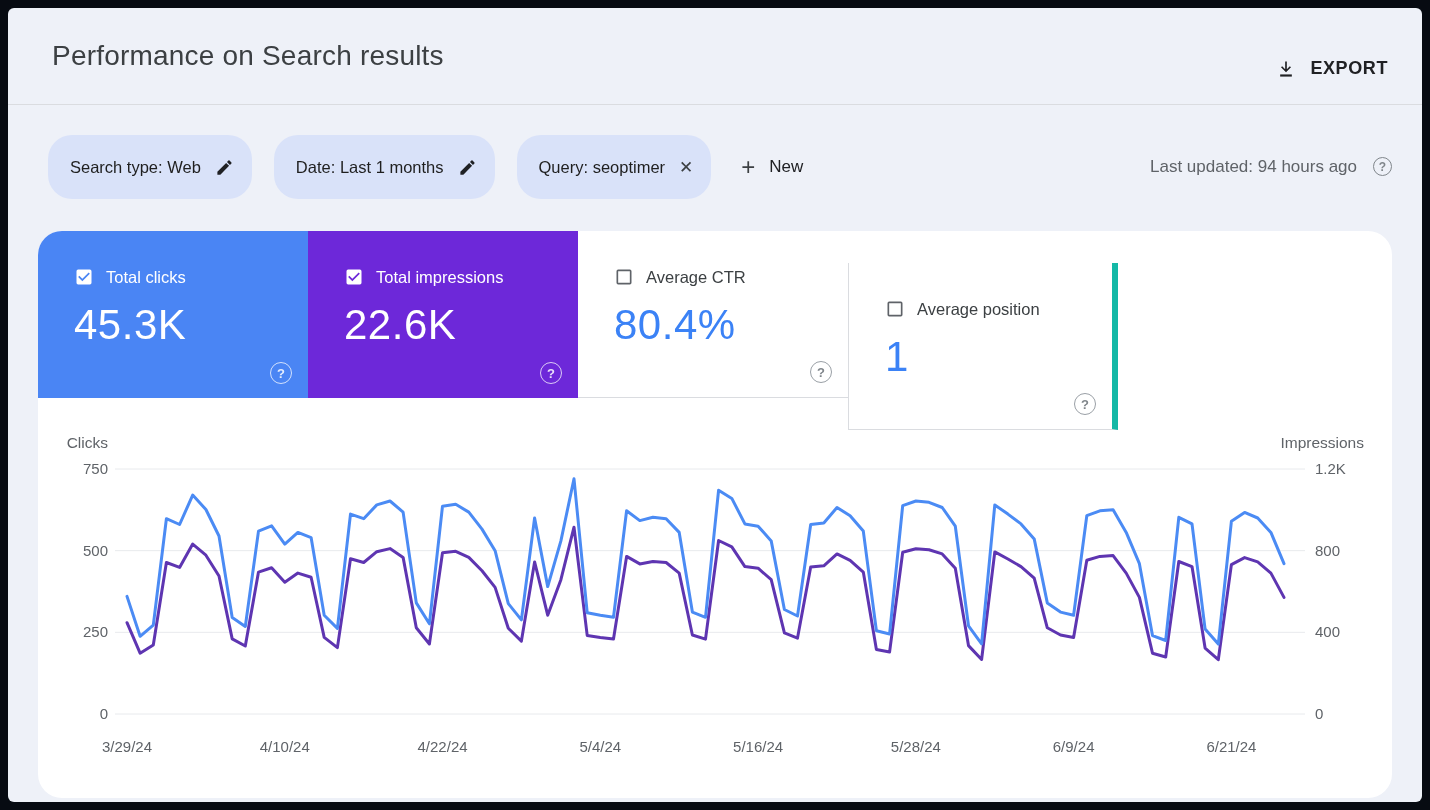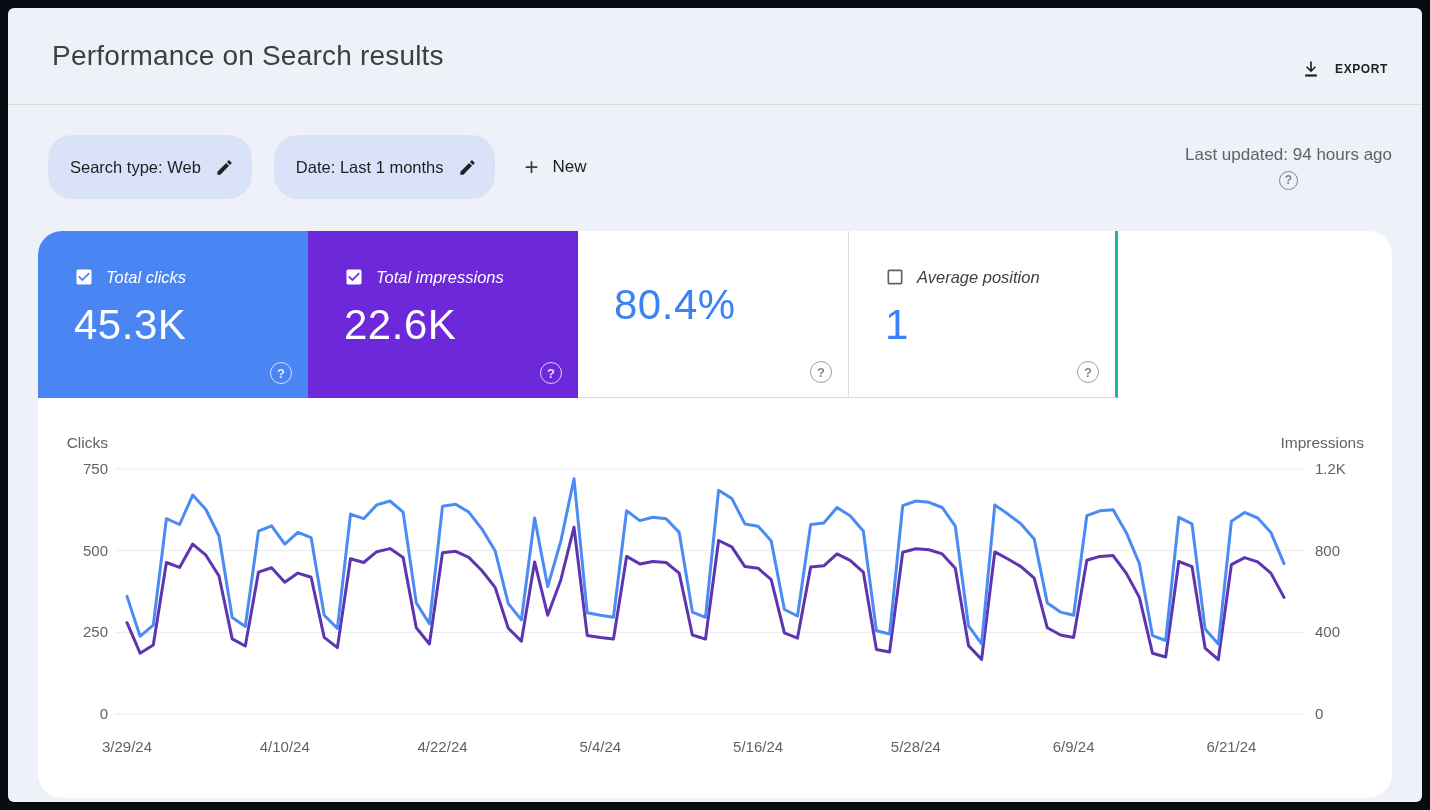--- a/index.html
+++ b/index.html
@@ -23,21 +23,21 @@
     border-bottom:1px solid #dadce0;
   }
   .page-title {
     font-size:28px; font-weight:400; color:#3c4043; letter-spacing:.2px;
   }
   .export-btn {
     margin-left:auto;
     display:flex; align-items:center; gap:14px;
     background:none; border:none; cursor:pointer;
     font-family:inherit;
-    font-size:12px; font-weight:700; color:#202124; letter-spacing:.6px;margin-top:25px;
+    font-size:18px; font-weight:700; color:#202124; letter-spacing:.6px;margin-top:25px;
   }
   
   .filters {
     display:flex; align-items:center;
     padding:30px 30px 0 40px;
     gap:22px;
   }
   .chip {
     display:flex; align-items:center; gap:14px;
     background:#d9e2f9;
@@ -51,22 +51,22 @@
   .new-filter {
     display:flex; align-items:center; gap:14px;
     background:none; border:none; cursor:pointer;
     font-family:inherit;
     font-size:17px; color:#202124;
     margin-left:8px;
   }
   .plus-glyph { font-size:24px; font-weight:400; color:#3c4043; line-height:1; }
   .last-updated {
     margin-left:auto;
-    display:flex; align-items:center; gap:6px;
-    font-size:17px; color:#5f6368;flex-direction:column;
+    display:flex; align-items:flex-start; gap:16px;
+    font-size:17px; color:#5f6368;
   }
   .help-ring {
     display:inline-flex; align-items:center; justify-content:center;
     width:19px; height:19px; border-radius:50%;
     border:1.5px solid #80868b; color:#80868b;
     font-size:12px; font-weight:700;
   }
   
   .panel {
     margin:32px 30px 0 30px;
@@ -76,35 +76,35 @@
     overflow:hidden;
   }
   .tiles { display:flex; height:167px; }
   .tile {
     width:270px; height:167px;
     position:relative;
     padding:36px 0 0 36px;
     cursor:pointer;
   }
   .tile .tile-head { display:flex; align-items:center; gap:12px; }
-  .tile .tile-label { font-size:16.5px;font-style:italic; }
+  .tile .tile-label { font-size:16.5px; }
   .tile .tile-value { margin-top:14px; font-size:42px; font-weight:400; letter-spacing:.5px; }
   .tile.sel .tile-label, .tile.sel .tile-value { color:#ffffff; }
   .tile.unsel .tile-label { color:#3c4043; }
   .tile.unsel .tile-value { color:#3b82f6; }
   .tile .help-badge {
     position:absolute; right:16px; bottom:14px;
     display:inline-flex; align-items:center; justify-content:center;
     width:22px; height:22px; border-radius:50%;
     font-size:13px; font-weight:700;
   }
   .tile.sel .help-badge { border:1.7px solid rgba(255,255,255,.75); color:rgba(255,255,255,.85); }
   .tile.unsel .help-badge { border:1.7px solid #9aa0a6; color:#80868b; }
   .tile-ctr  { border-bottom:1px solid #dadce0; }
-  .tile-pos  { border-bottom:1px solid #dadce0; border-left:1px solid #dadce0; border-right:3px solid #14b8a6; }
+  .tile-pos  { border-bottom:1px solid #dadce0; border-left:1px solid #dadce0; border-right:6px solid #14b8a6;margin-top:32px; }
   .cb { width:20px; height:20px; display:inline-flex; }
   
   #chart-svg { display:block; margin-top:36px; }
   #chart-svg text.tick { fill:#5f6368; font-size:15px; font-family:"Liberation Sans","DejaVu Sans",sans-serif; }
   #chart-svg text.axis-title { fill:#5f6368; font-size:15.5px; font-family:"Liberation Sans","DejaVu Sans",sans-serif; }
 </style>
 </head>
 <body>
 
 <div class="app">
@@ -126,20 +126,24 @@
       <svg width="19" height="19" viewBox="0 0 24 24">
         <path d="M3 17.25V21h3.75L17.81 9.94l-3.75-3.75L3 17.25zM20.71 7.04a1 1 0 0 0 0-1.41l-2.34-2.34a1 1 0 0 0-1.41 0l-1.83 1.83 3.75 3.75 1.83-1.83z" fill="#202124"></path>
       </svg>
     </button>
     <button class="chip">
       <span>Date: Last 1 months</span>
       <svg width="19" height="19" viewBox="0 0 24 24">
         <path d="M3 17.25V21h3.75L17.81 9.94l-3.75-3.75L3 17.25zM20.71 7.04a1 1 0 0 0 0-1.41l-2.34-2.34a1 1 0 0 0-1.41 0l-1.83 1.83 3.75 3.75 1.83-1.83z" fill="#202124"></path>
       </svg>
     </button>
+    <button class="chip">
+      <span>Query: seoptimer</span>
+      <span class="x-icon">✕</span>
+    </button>
     <button class="new-filter">
       <span class="plus-glyph">+</span>
       <span>New</span>
     </button>
     <div class="last-updated">
       <span>Last updated: 94 hours ago</span>
       <span class="help-ring">?</span>
     </div>
   </div>
 
@@ -166,20 +170,28 @@
                 <path d="M19 3H5a2 2 0 0 0-2 2v14a2 2 0 0 0 2 2h14a2 2 0 0 0 2-2V5a2 2 0 0 0-2-2zm-9 14l-5-5 1.41-1.41L10 14.17l7.59-7.59L19 8l-9 9z" fill="#ffffff"></path>
               </svg>
           </span>
           <span class="tile-label">Total impressions</span>
         </div>
         <div class="tile-value">22.6K</div>
         <span class="help-badge">?</span>
       </div>
 
       <div class="tile unsel tile-ctr">
+        <div class="tile-head">
+          <span class="cb">
+            <svg width="20" height="20" viewBox="0 0 24 24">
+                <path d="M19 5v14H5V5h14zm0-2H5a2 2 0 0 0-2 2v14a2 2 0 0 0 2 2h14a2 2 0 0 0 2-2V5a2 2 0 0 0-2-2z" fill="#5f6368"></path>
+              </svg>
+          </span>
+          <span class="tile-label">Average CTR</span>
+        </div>
         <div class="tile-value">80.4%</div>
         <span class="help-badge">?</span>
       </div>
 
       <div class="tile unsel tile-pos">
         <div class="tile-head">
           <span class="cb">
             <svg width="20" height="20" viewBox="0 0 24 24">
                 <path d="M19 5v14H5V5h14zm0-2H5a2 2 0 0 0-2 2v14a2 2 0 0 0 2 2h14a2 2 0 0 0 2-2V5a2 2 0 0 0-2-2z" fill="#5f6368"></path>
               </svg>

